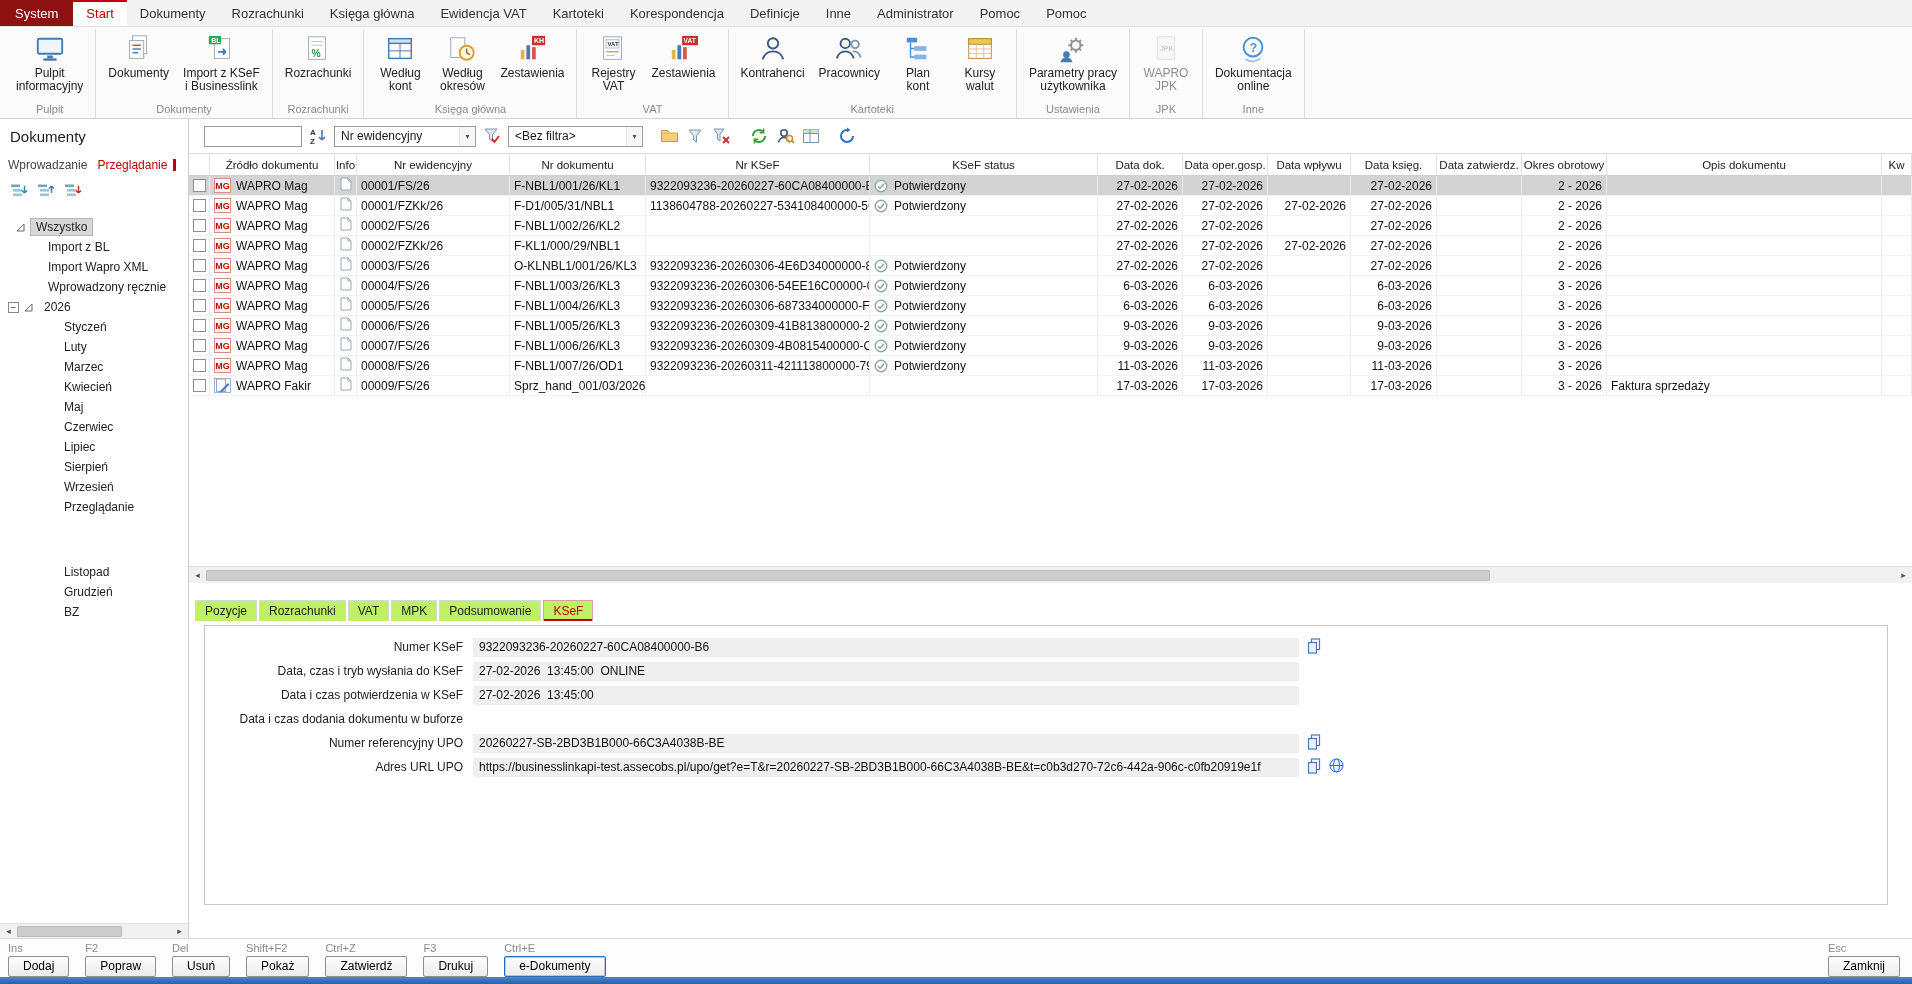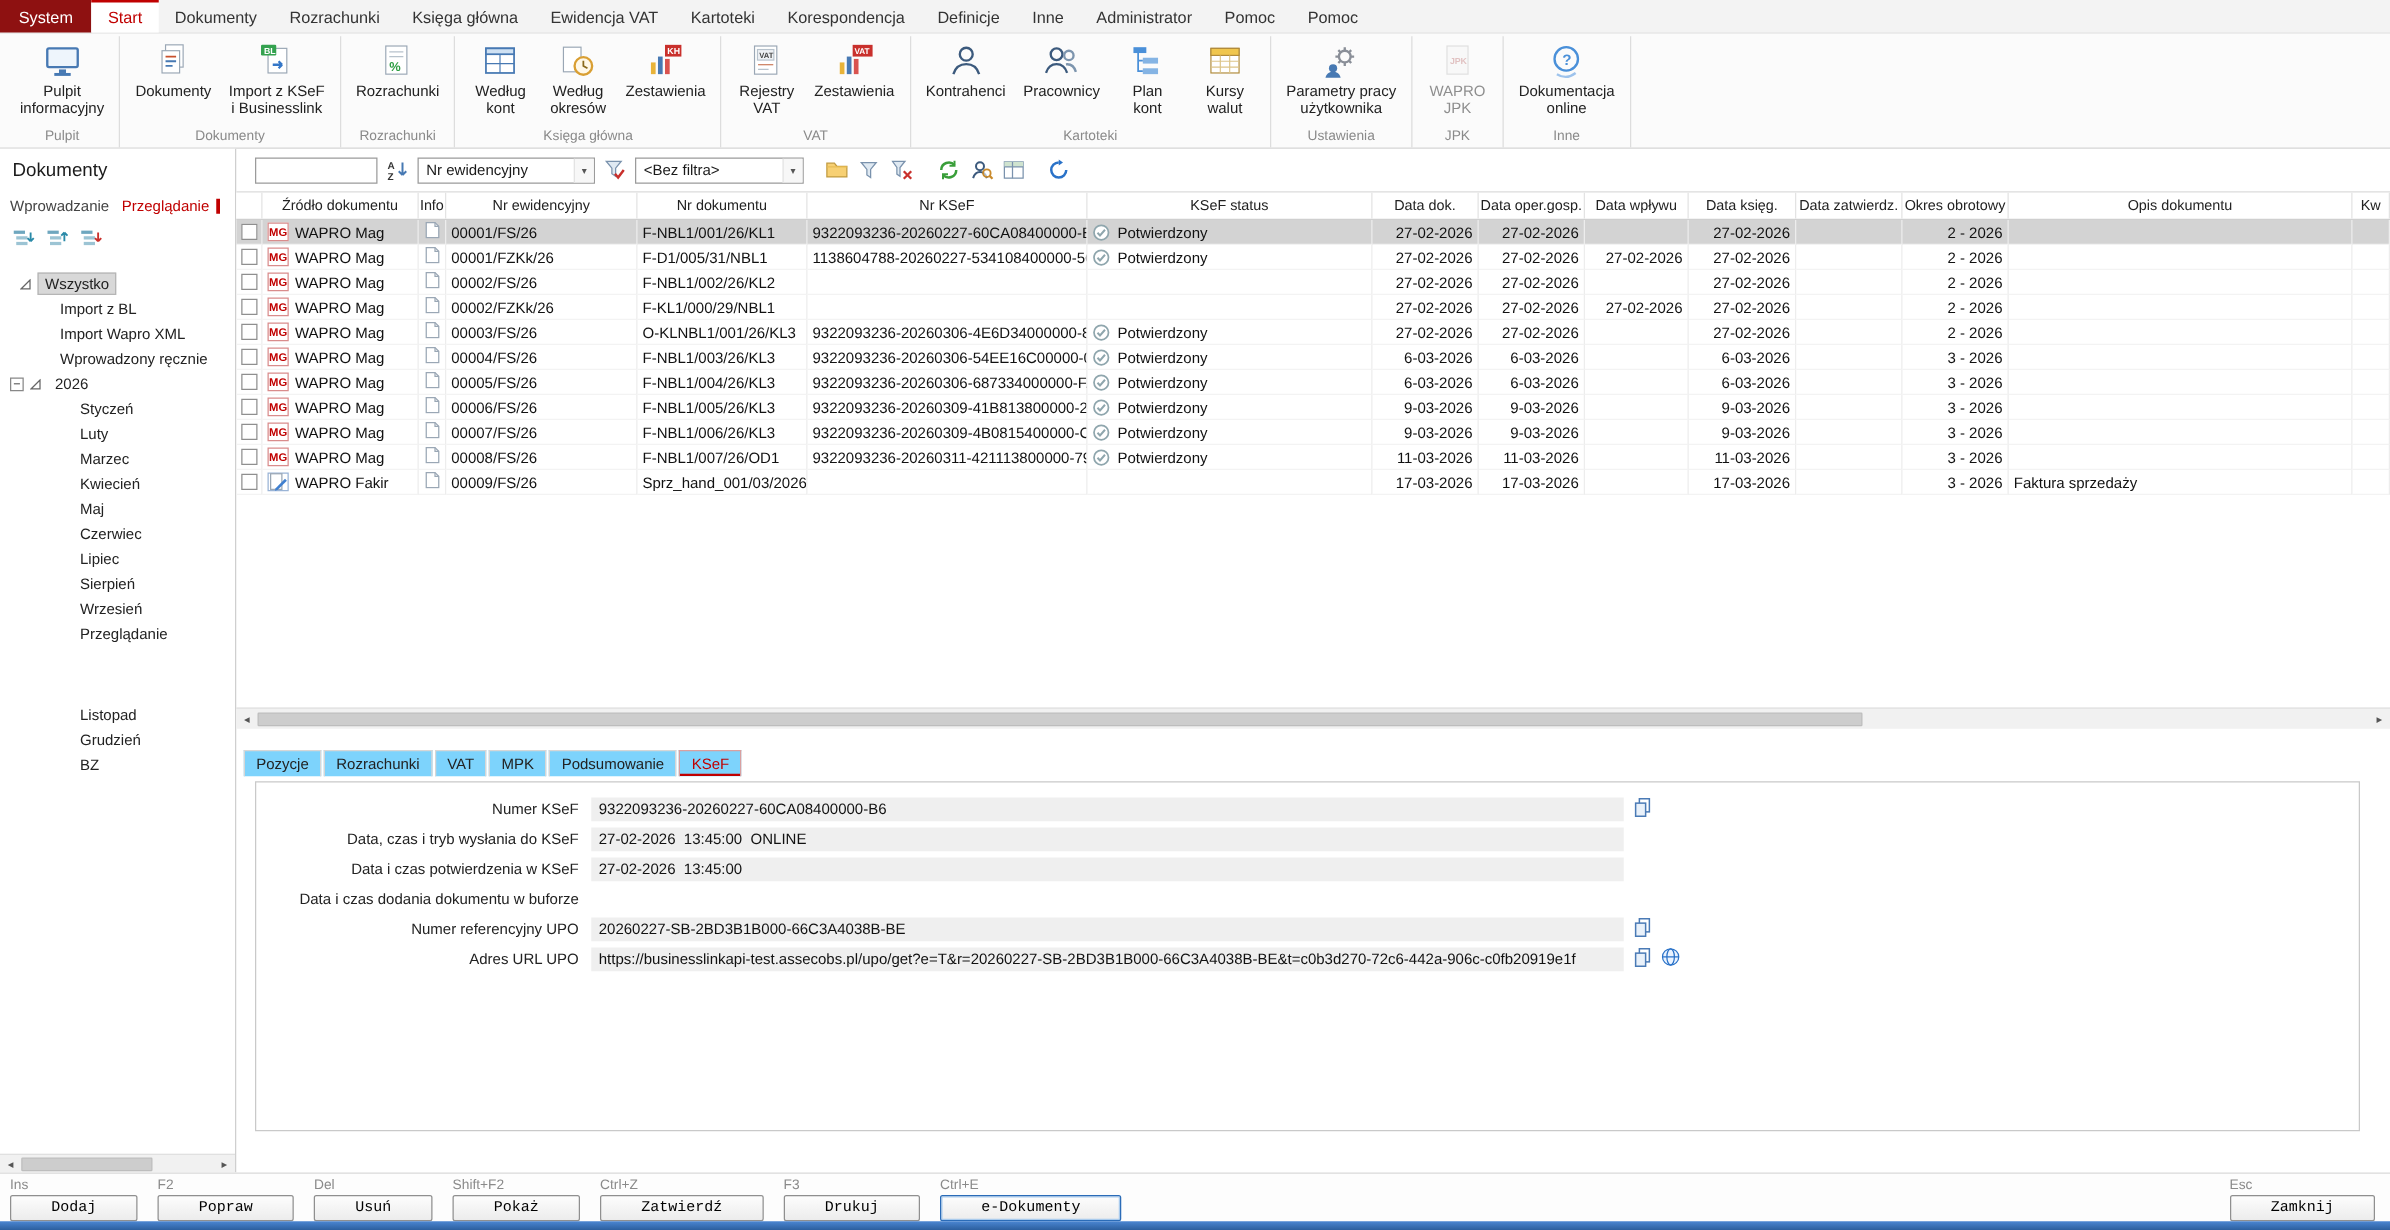--- a/index.html
+++ b/index.html
@@ -64,34 +64,34 @@
   .gc { display:flex; align-items:center; border-right:1px solid #ededed; border-bottom:1px solid #f3f3f3; padding:0 4px; overflow:hidden; white-space:nowrap; font-size:12px; color:#111; }
   .gc.right { justify-content:flex-end; }
   .gc.center { justify-content:center; }
   .cb { width:13px; height:13px; border:1px solid #8f8f8f; background:#fff; flex:0 0 13px; }
   .src-badge { width:17px; height:15px; border:1px solid #d98c8c; color:#c00000; font-size:9px; font-weight:bold; display:flex; align-items:center; justify-content:center; margin-right:5px; background:#fff; flex:0 0 17px; }
   .src-badge.fakir { border-color:#9ab4d6; padding:0; }
   .st-ico { margin-right:6px; display:flex; align-items:center; }
 
   
   .detail-tabs { height:26px; flex:0 0 26px; display:flex; align-items:flex-end; gap:2px; padding-left:6px; margin-top:12px; }
-  .dtab { padding:3px 9px; font-size:12px; color:#222; border:1px solid #d6d6d6; border-bottom:none; background:#7dd3fc; white-space:nowrap; }
+  .dtab { padding:3px 9px; font-size:12px; color:#222; border:1px solid #d6d6d6; border-bottom:none; background:#bef264; white-space:nowrap; }
   .dtab.active { color:#c00000; border-color:#d9a0a0; box-shadow:inset 0 -2px 0 #c00000; }
   .detail-panel { margin:4px 24px 0 15px; height:280px; flex:0 0 auto; border:1px solid #c9c9c9; padding-top:9px; background:#fff; }
   .fld { display:flex; align-items:center; height:24px; }
   .fld-label { width:268px; flex:0 0 268px; text-align:right; padding-right:10px; color:#222; font-size:12px; white-space:nowrap; }
   .fld-bar { width:826px; flex:0 0 826px; height:19px; background:#efefef; display:flex; align-items:center; padding:0 6px; font-size:12px; color:#111; white-space:pre; overflow:hidden; }
   .fld-bar.plain { background:#fff; }
   .fld-icons { display:flex; gap:8px; margin-left:8px; align-items:center; }
 
   
   .bottom-bar { flex:0 0 39px; height:39px; border-top:1px solid #d9d9d9; display:flex; align-items:center; padding:2px 12px 0 8px; gap:16px; background:#fdfdfd; }
   .action { display:flex; flex-direction:column; gap:1px; }
   .action .sc { font-size:11px; color:#8a8a8a; height:13px; white-space:nowrap; }
-  .action button { height:21px; padding:0 32px; font-family:Liberation Mono, monospace; font-size:12px; background:linear-gradient(#fdfdfd,#ececec); border:1px solid #8f8f8f; border-radius:2px; white-space:nowrap; }
+  .action button { height:21px; padding:0 14px; font-family:Liberation Sans, sans-serif; font-size:12px; background:linear-gradient(#fdfdfd,#ececec); border:1px solid #8f8f8f; border-radius:2px; white-space:nowrap; }
   .action button.default { border-color:#2b6cb8; box-shadow:0 0 0 1px #a9cbed inset; }
   .spacer { flex:1 1 auto; }
   .blue-strip { flex:0 0 7px; height:7px; background:linear-gradient(#4b86d2,#2c5f9e); }
 </style>
 </head>
 <body>
 
 <div class="app">
 
   <div class="menubar" id="menubar">

